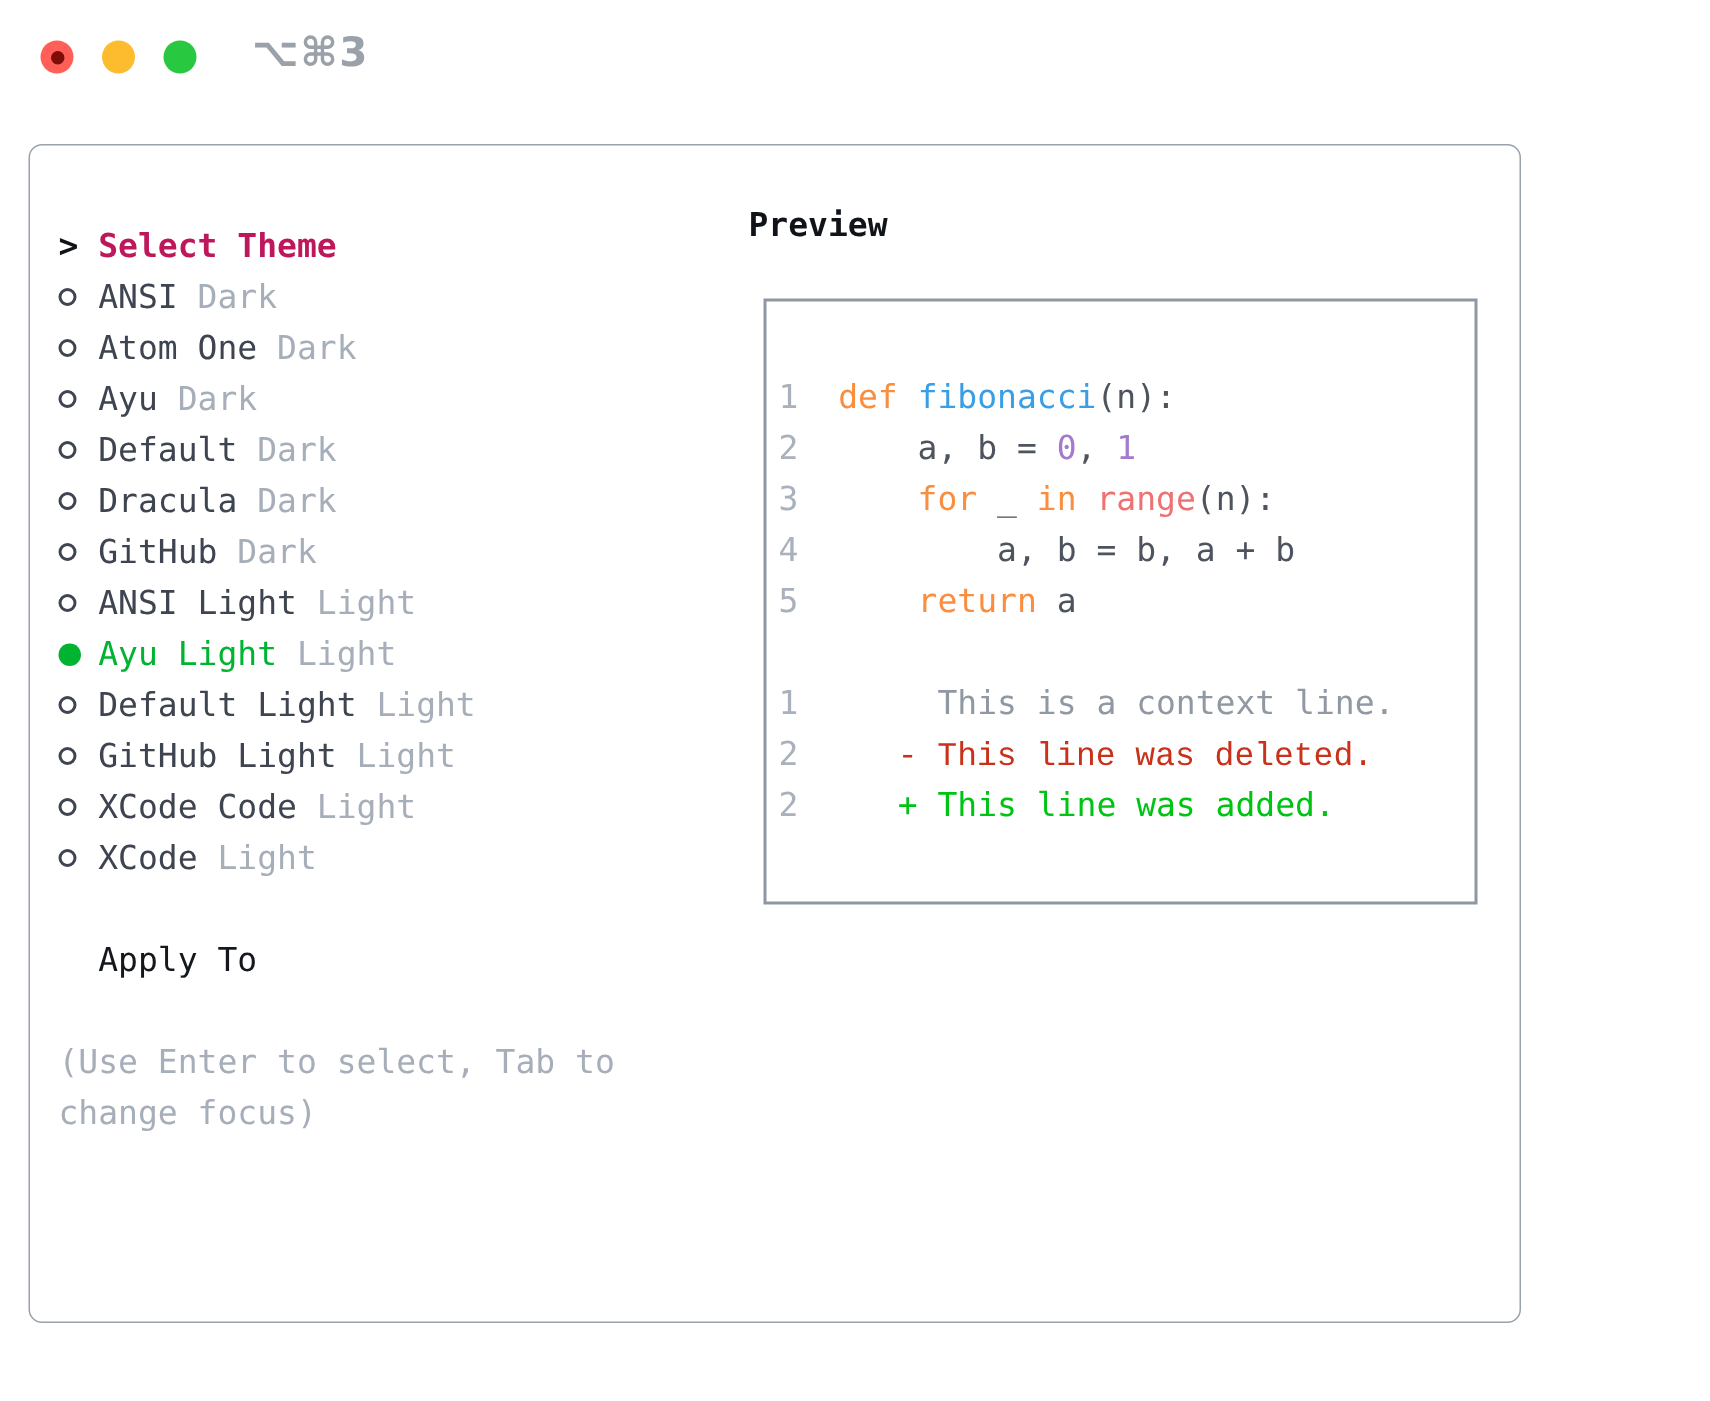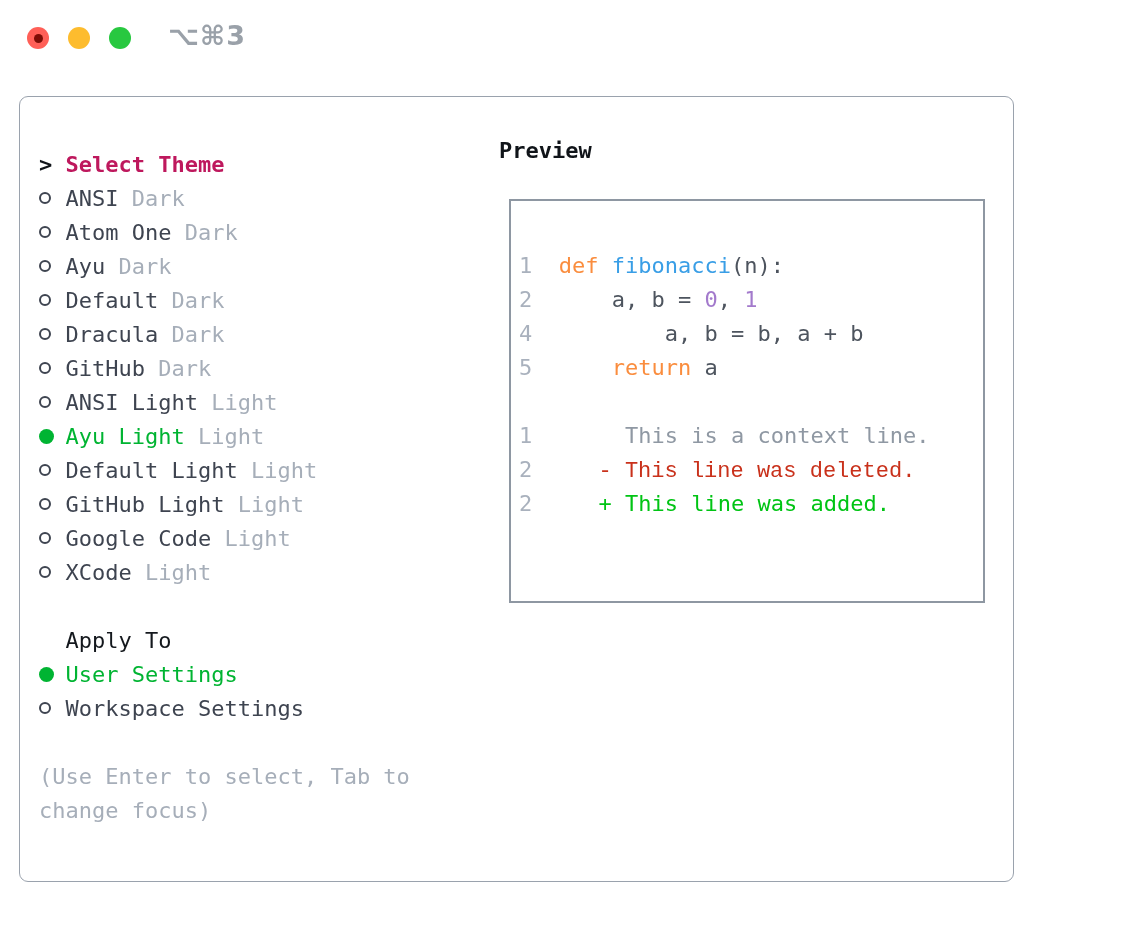--- a/index.html
+++ b/index.html
@@ -88,48 +88,45 @@
           <div class="row"><span class="icon-cell"><span class="ring"></span></span><span class="theme-name">ANSI</span><span class="variant"> Dark</span></div>
           <div class="row"><span class="icon-cell"><span class="ring"></span></span><span class="theme-name">Atom One</span><span class="variant"> Dark</span></div>
           <div class="row"><span class="icon-cell"><span class="ring"></span></span><span class="theme-name">Ayu</span><span class="variant"> Dark</span></div>
           <div class="row"><span class="icon-cell"><span class="ring"></span></span><span class="theme-name">Default</span><span class="variant"> Dark</span></div>
           <div class="row"><span class="icon-cell"><span class="ring"></span></span><span class="theme-name">Dracula</span><span class="variant"> Dark</span></div>
           <div class="row"><span class="icon-cell"><span class="ring"></span></span><span class="theme-name">GitHub</span><span class="variant"> Dark</span></div>
           <div class="row"><span class="icon-cell"><span class="ring"></span></span><span class="theme-name">ANSI Light</span><span class="variant"> Light</span></div>
           <div class="row"><span class="icon-cell"><span class="dotfill"></span></span><span class="theme-name selected">Ayu Light</span><span class="variant"> Light</span></div>
           <div class="row"><span class="icon-cell"><span class="ring"></span></span><span class="theme-name">Default Light</span><span class="variant"> Light</span></div>
           <div class="row"><span class="icon-cell"><span class="ring"></span></span><span class="theme-name">GitHub Light</span><span class="variant"> Light</span></div>
-          <div class="row"><span class="icon-cell"><span class="ring"></span></span><span class="theme-name">Google Code</span><span class="variant"> Light</span></div>
+          <div class="row"><span class="icon-cell"><span class="ring"></span></span><span class="theme-name">XCode Code</span><span class="variant"> Light</span></div>
           <div class="row"><span class="icon-cell"><span class="ring"></span></span><span class="theme-name">XCode</span><span class="variant"> Light</span></div>
         </div>
 
       <div class="row"></div>
 
       <div class="row">
         <span class="icon-cell"></span>
         <span class="apply-title">Apply To</span>
       </div>
 
-      <div id="apply-list">
-          <div class="row"><span class="icon-cell"><span class="dotfill"></span></span><span class="theme-name selected">User Settings</span></div>
-          <div class="row"><span class="icon-cell"><span class="ring"></span></span><span class="theme-name">Workspace Settings</span></div>
-        </div>
 
       <div class="row"></div>
 
       <div class="row hint">(Use Enter to select, Tab to</div>
       <div class="row hint">change focus)</div>
     </div>
 
     <div class="preview-title">Preview</div>
 
     <div class="preview-box">
       <div id="code-lines">
           <div class="code-line"><span class="tok-g">1</span><span class="tok-p">  </span><span class="tok-k">def</span><span class="tok-p"> </span><span class="tok-f">fibonacci</span><span class="tok-p">(n):</span></div>
           <div class="code-line"><span class="tok-g">2</span><span class="tok-p">      a, b = </span><span class="tok-n">0</span><span class="tok-p">, </span><span class="tok-n">1</span></div>
+          <div class="code-line"><span class="tok-g">3</span><span class="tok-p">      </span><span class="tok-k">for</span><span class="tok-p"> _ </span><span class="tok-k">in</span><span class="tok-p"> </span><span class="tok-b">range</span><span class="tok-p">(n):</span></div>
           <div class="code-line"><span class="tok-g">4</span><span class="tok-p">          a, b = b, a + b</span></div>
           <div class="code-line"><span class="tok-g">5</span><span class="tok-p">      </span><span class="tok-k">return</span><span class="tok-p"> a</span></div>
           <div class="code-line"></div>
           <div class="code-line"><span class="tok-g">1</span><span class="tok-c">       This is a context line.</span></div>
           <div class="code-line"><span class="tok-g">2</span><span class="tok-p">     </span><span class="tok-d">- This line was deleted.</span></div>
           <div class="code-line"><span class="tok-g">2</span><span class="tok-p">     </span><span class="tok-a">+ This line was added.</span></div>
         </div>
     </div>
 
   </div>

